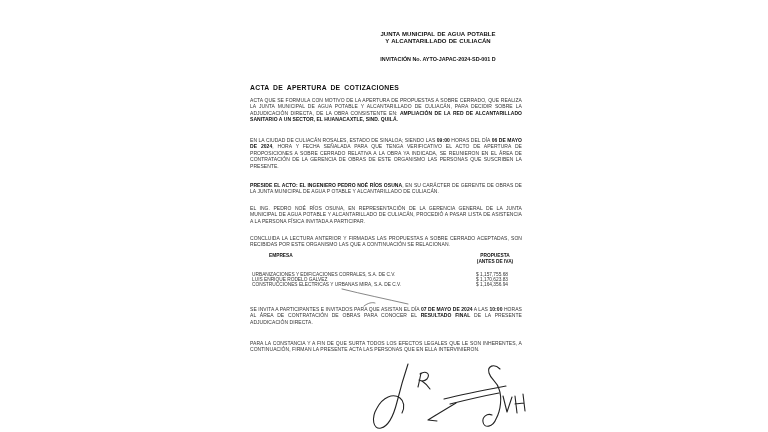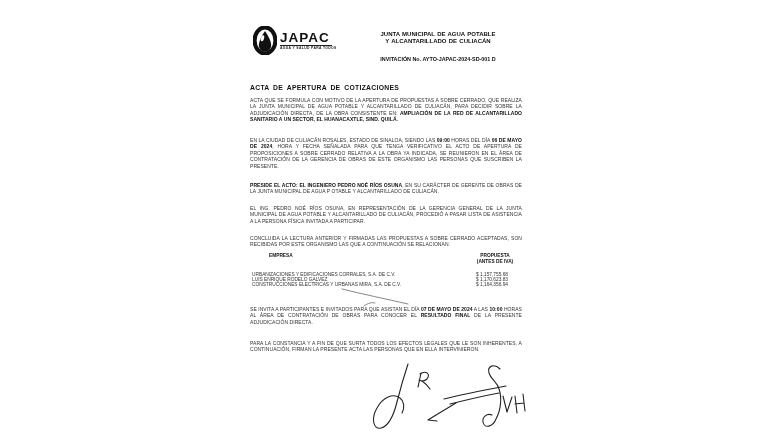--- a/index.html
+++ b/index.html
@@ -47,32 +47,20 @@
   
   .sig{position:absolute;left:0;top:0;width:768px;height:432px;pointer-events:none;}
   .sig path{fill:none;stroke:#232323;stroke-width:1.1;stroke-linecap:round;stroke-linejoin:round;}
   .sig path.thin{stroke-width:0.7;stroke:#555;}
 </style>
 </head>
 <body>
 
 <div class="page">
 
-  <div class="logo">
-    <svg class="logo-mark" viewBox="0 0 26 32">
-      <ellipse cx="13" cy="16" rx="11.5" ry="14.5" fill="none" stroke="#111" stroke-width="4.5"></ellipse>
-      <path d="M13 5.5 C13 5.5 6.2 15 6.2 21 C6.2 25.6 9.2 28.4 13 28.4 C16.8 28.4 19.8 25.6 19.8 21 C19.8 15 13 5.5 13 5.5 Z" fill="#111"></path>
-      <ellipse cx="10.2" cy="13.5" rx="1.8" ry="3.4" fill="#fff" transform="rotate(18 10.2 13.5)"></ellipse>
-    </svg>
-    <div class="logo-textcol">
-      <span class="logo-name">JAPAC</span>
-      <span class="logo-rule"></span>
-      <span class="logo-tagline">AGUA Y SALUD PARA TODOS</span>
-    </div>
-  </div>
 
   <div class="org">
     <div>JUNTA MUNICIPAL DE AGUA POTABLE</div>
     <div>Y ALCANTARILLADO DE CULIACÁN</div>
   </div>
   <div class="invitation">INVITACIÓN No. AYTO-JAPAC-2024-SD-001 D</div>
 
   <div class="doc-title">ACTA DE APERTURA DE COTIZACIONES</div>
 
   <div id="paragraphs">

